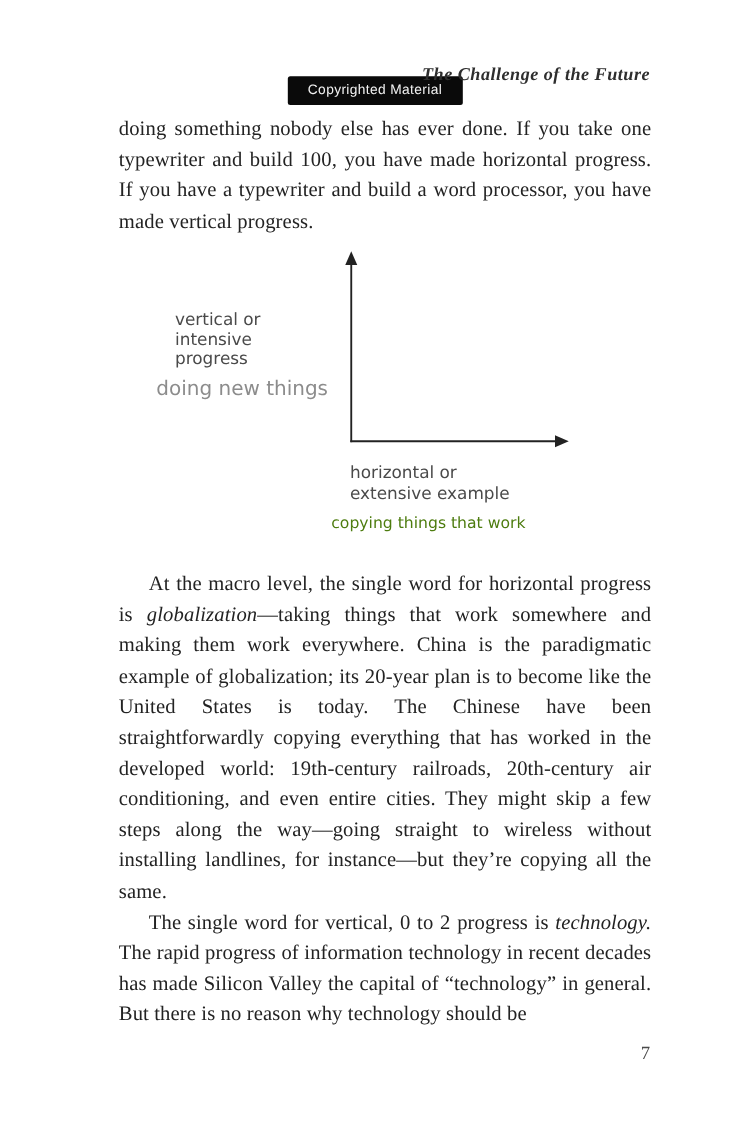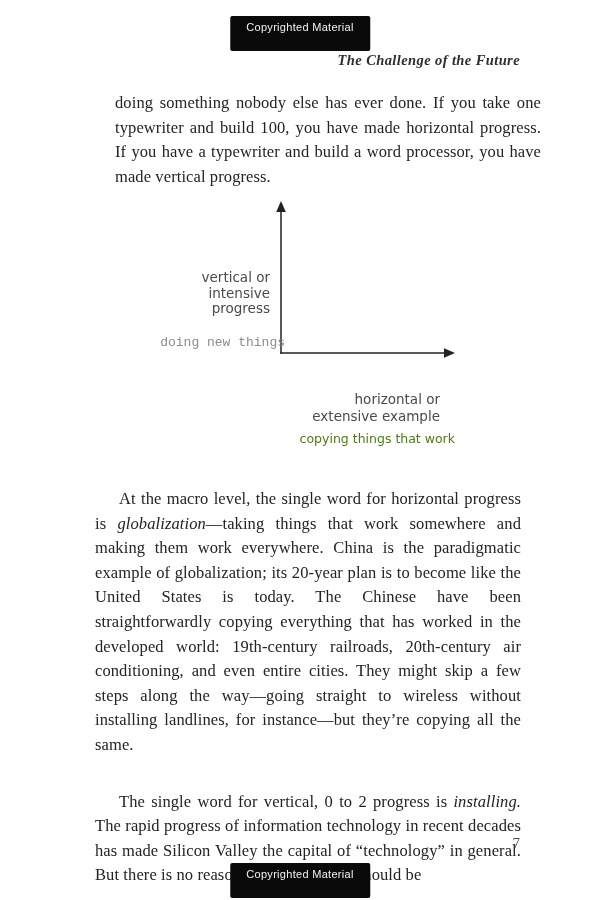--- a/index.html
+++ b/index.html
@@ -14,23 +14,24 @@
 
   .banner {
     position: absolute;
     left: 50%;
     transform: translateX(-50%);
     background: #0a0a0a;
     color: #f2f2f2;
     font-family: "Liberation Sans", sans-serif;
     font-size: 11px;
     letter-spacing: 0.3px;
-    padding: 5px 16px 18px 16px;
+    padding: 5px 16px 6px 16px;
     border-radius: 2px;
     white-space: nowrap;
+    margin-top: 45px;
   }
   .banner-top { top: 16px; }
   .banner-bottom { top: 863px; }
 
   .running-header {
     position: absolute;
     top: 52px;
     right: 80px;
     font-style: italic;
     font-size: 14.5px;
@@ -46,61 +47,58 @@
     color: #232323;
     letter-spacing: 0.1px;
   }
   .para em { font-style: italic; }
 
   #p1 {
     position: absolute;
     top: 91px;
     left: 95px;
     width: 426px;
-    margin-left: 20px;
   }
 
   .text-block {
     position: absolute;
     top: 455px;
     left: 95px;
     width: 426px;
   }
-  .text-block .para { text-indent: 24px; margin-top: 32px; }
+  .text-block .para { text-indent: 24px; }
 
   #diagram-axes {
     position: absolute;
     top: 195px;
     left: 0;
     width: 600px;
     height: 250px;
   }
 
   .diag-label {
     position: absolute;
     font-family: "DejaVu Sans", "Liberation Sans", sans-serif;
-    text-align: right;
+    text-align: left;
     color: #4a4a4a;
     white-space: pre-line;
-    margin-top: 21px;
   }
   #vertical-label {
     top: 249px;
     left: 140px;
     width: 130px;
     font-size: 13.5px;
     line-height: 15.5px;
   }
   #vertical-sub {
-    top: 314px;
+    top: 301px;
     left: 125px;
     width: 160px;
-    font-size: 13px;
+    font-size: 16px;
     color: #8c8c8c;
-    font-family: Liberation Mono, monospace;
   }
   #horizontal-label {
     top: 370px;
     left: 280px;
     width: 160px;
     font-size: 13.5px;
     line-height: 16.5px;
   }
   #horizontal-sub {
     top: 410px;
@@ -142,18 +140,18 @@
 intensive
 progress</div>
 <div class="diag-label" id="vertical-sub">doing new things</div>
 <div class="diag-label" id="horizontal-label">horizontal or
 extensive example</div>
 <div class="diag-label" id="horizontal-sub">copying things that work</div>
 
 <div class="text-block">
   <p class="para"><span>At the macro level, the single word for horizontal progress is </span><em>globalization</em><span>—taking things that work somewhere and making them work everywhere. China is the paradigmatic example of globalization; its 20-year plan is to become like the United States is today. The Chinese have been straightforwardly copying everything that has worked in the developed world: 19th-century railroads, 20th-century air conditioning, and even entire cities. They might skip a few steps along the way—going straight to wireless without installing landlines, for instance—but they’re copying all the same.</span></p>
 
-  <p class="para"><span>The single word for vertical, 0 to 2 progress is </span><em>installing.</em><span> The rapid progress of information technology in recent decades has made Silicon Valley the capital of “technology” in general. But there is no reason why technology should be</span></p>
+  <p class="para"><span>The single word for vertical, 0 to 2 progress is </span><em>technology.</em><span> The rapid progress of information technology in recent decades has made Silicon Valley the capital of “technology” in general. But there is no reason why technology should be</span></p>
 </div>
 
 <div class="page-number">7</div>
 
 <div class="banner banner-bottom">Copyrighted Material</div>
 
 </body></html>

